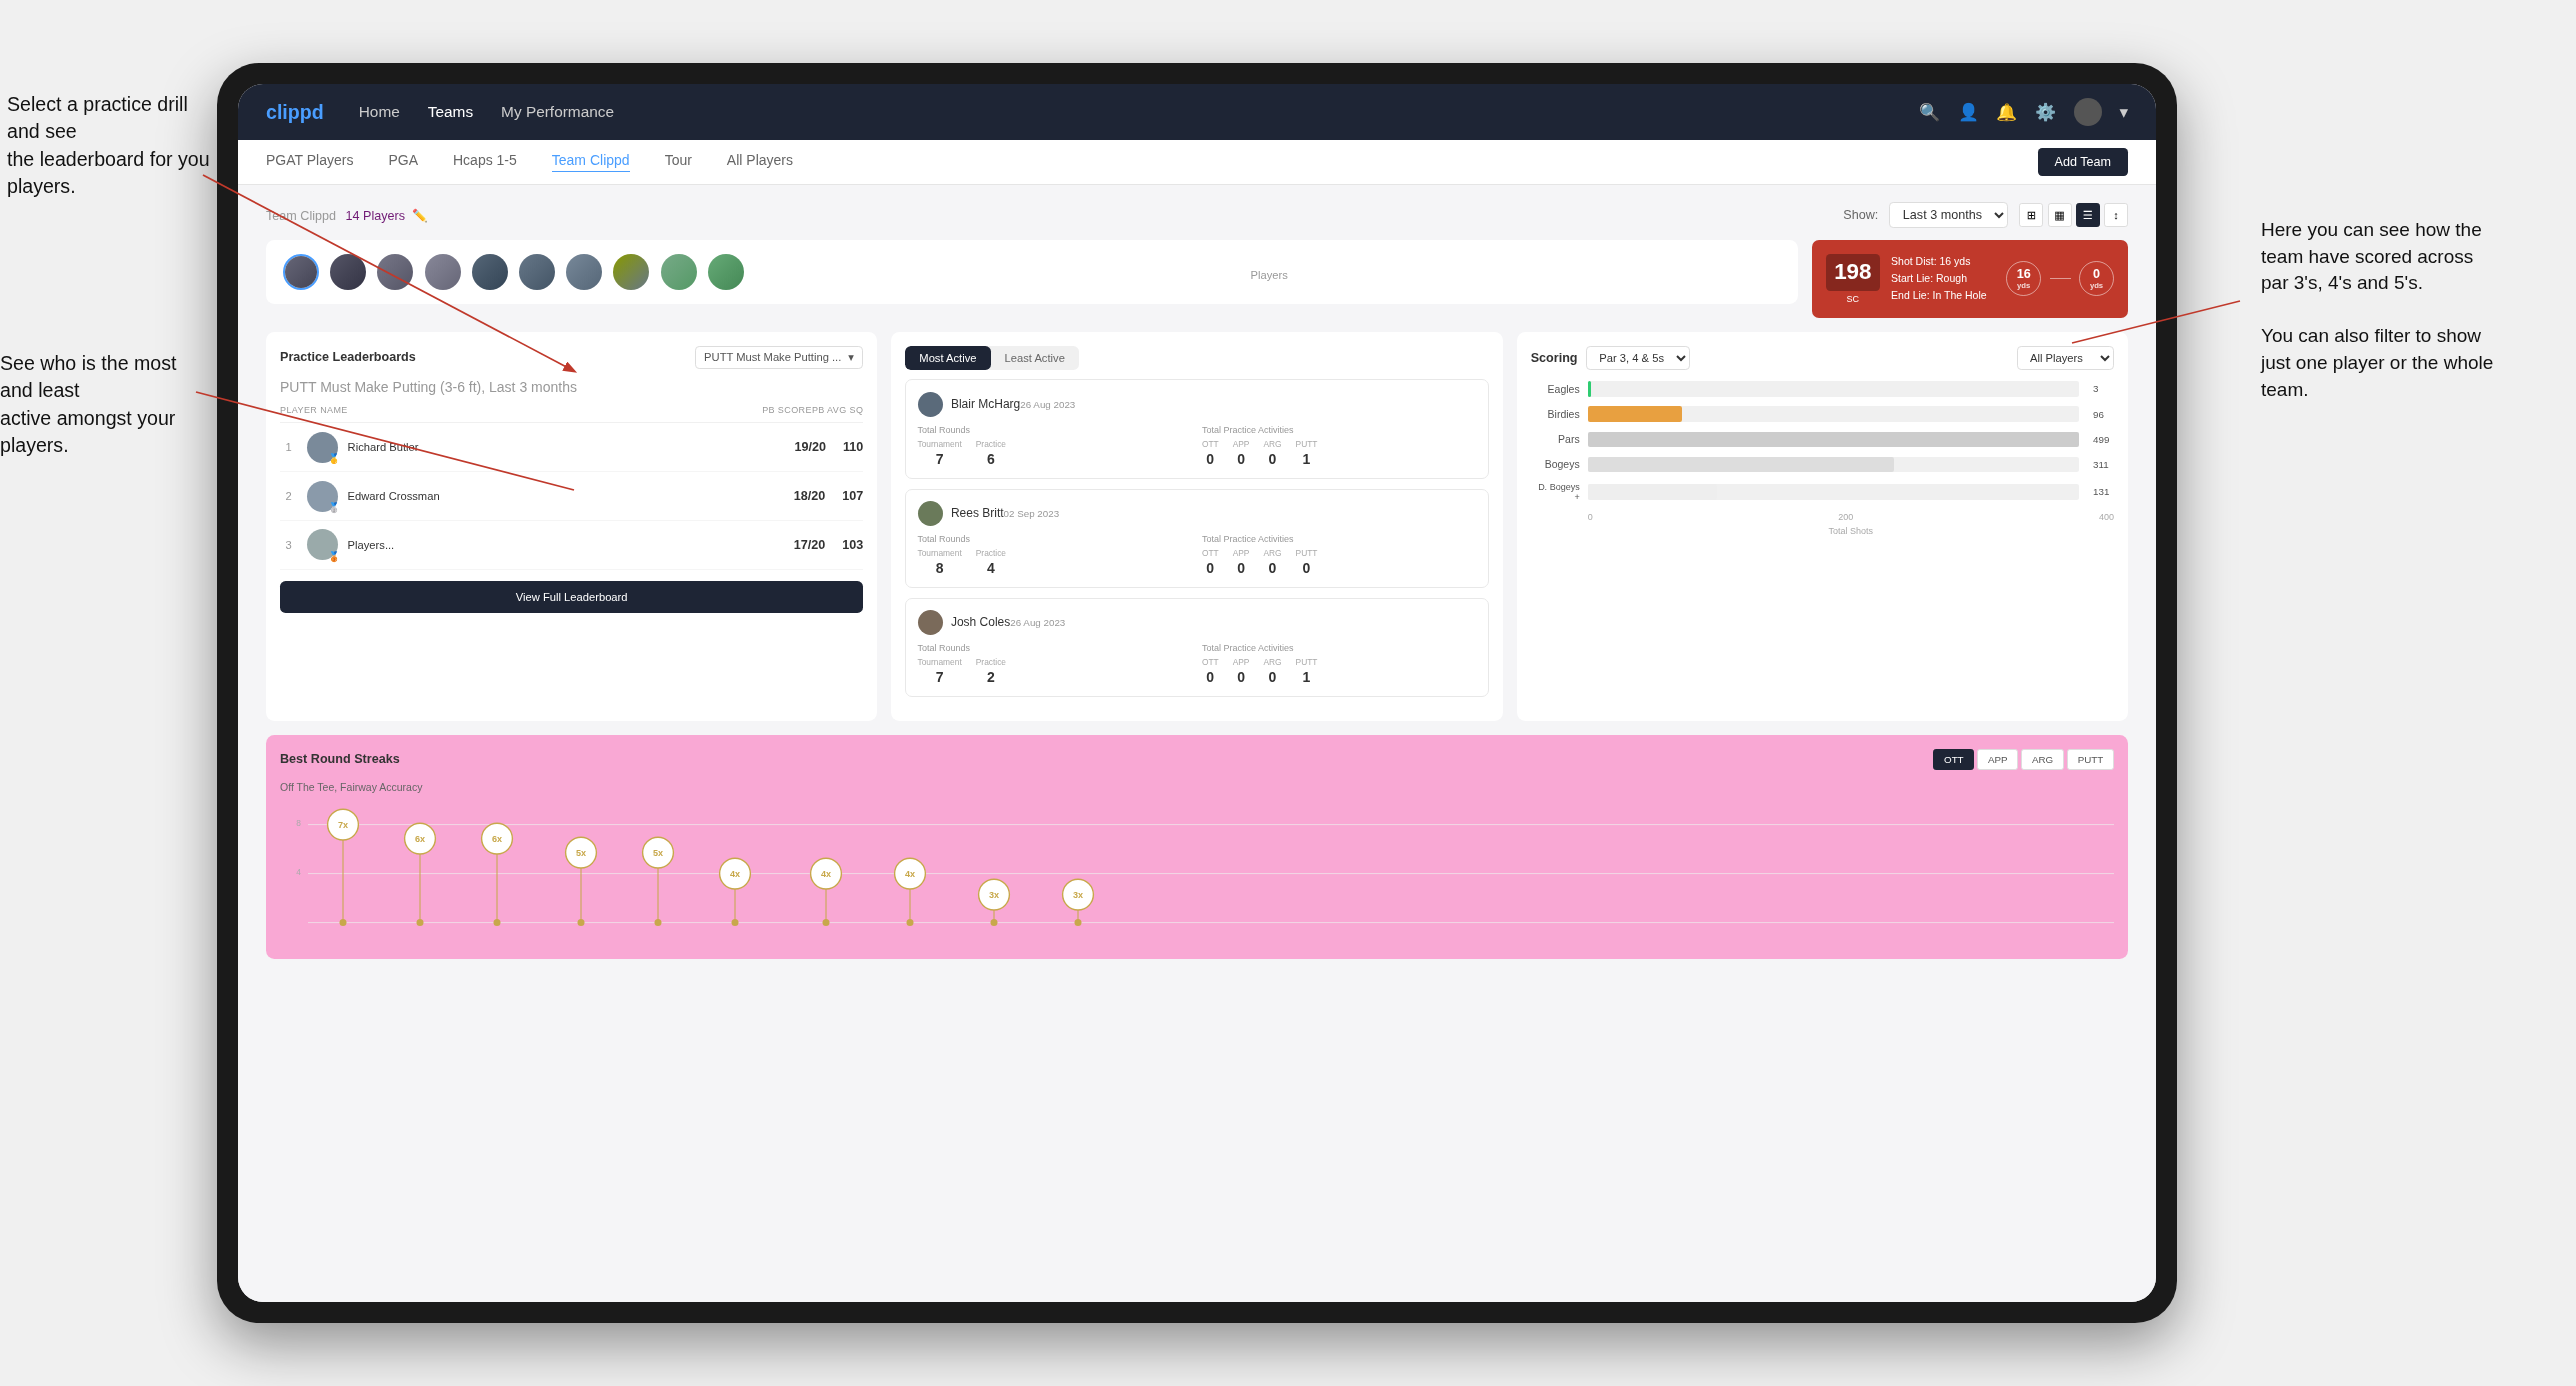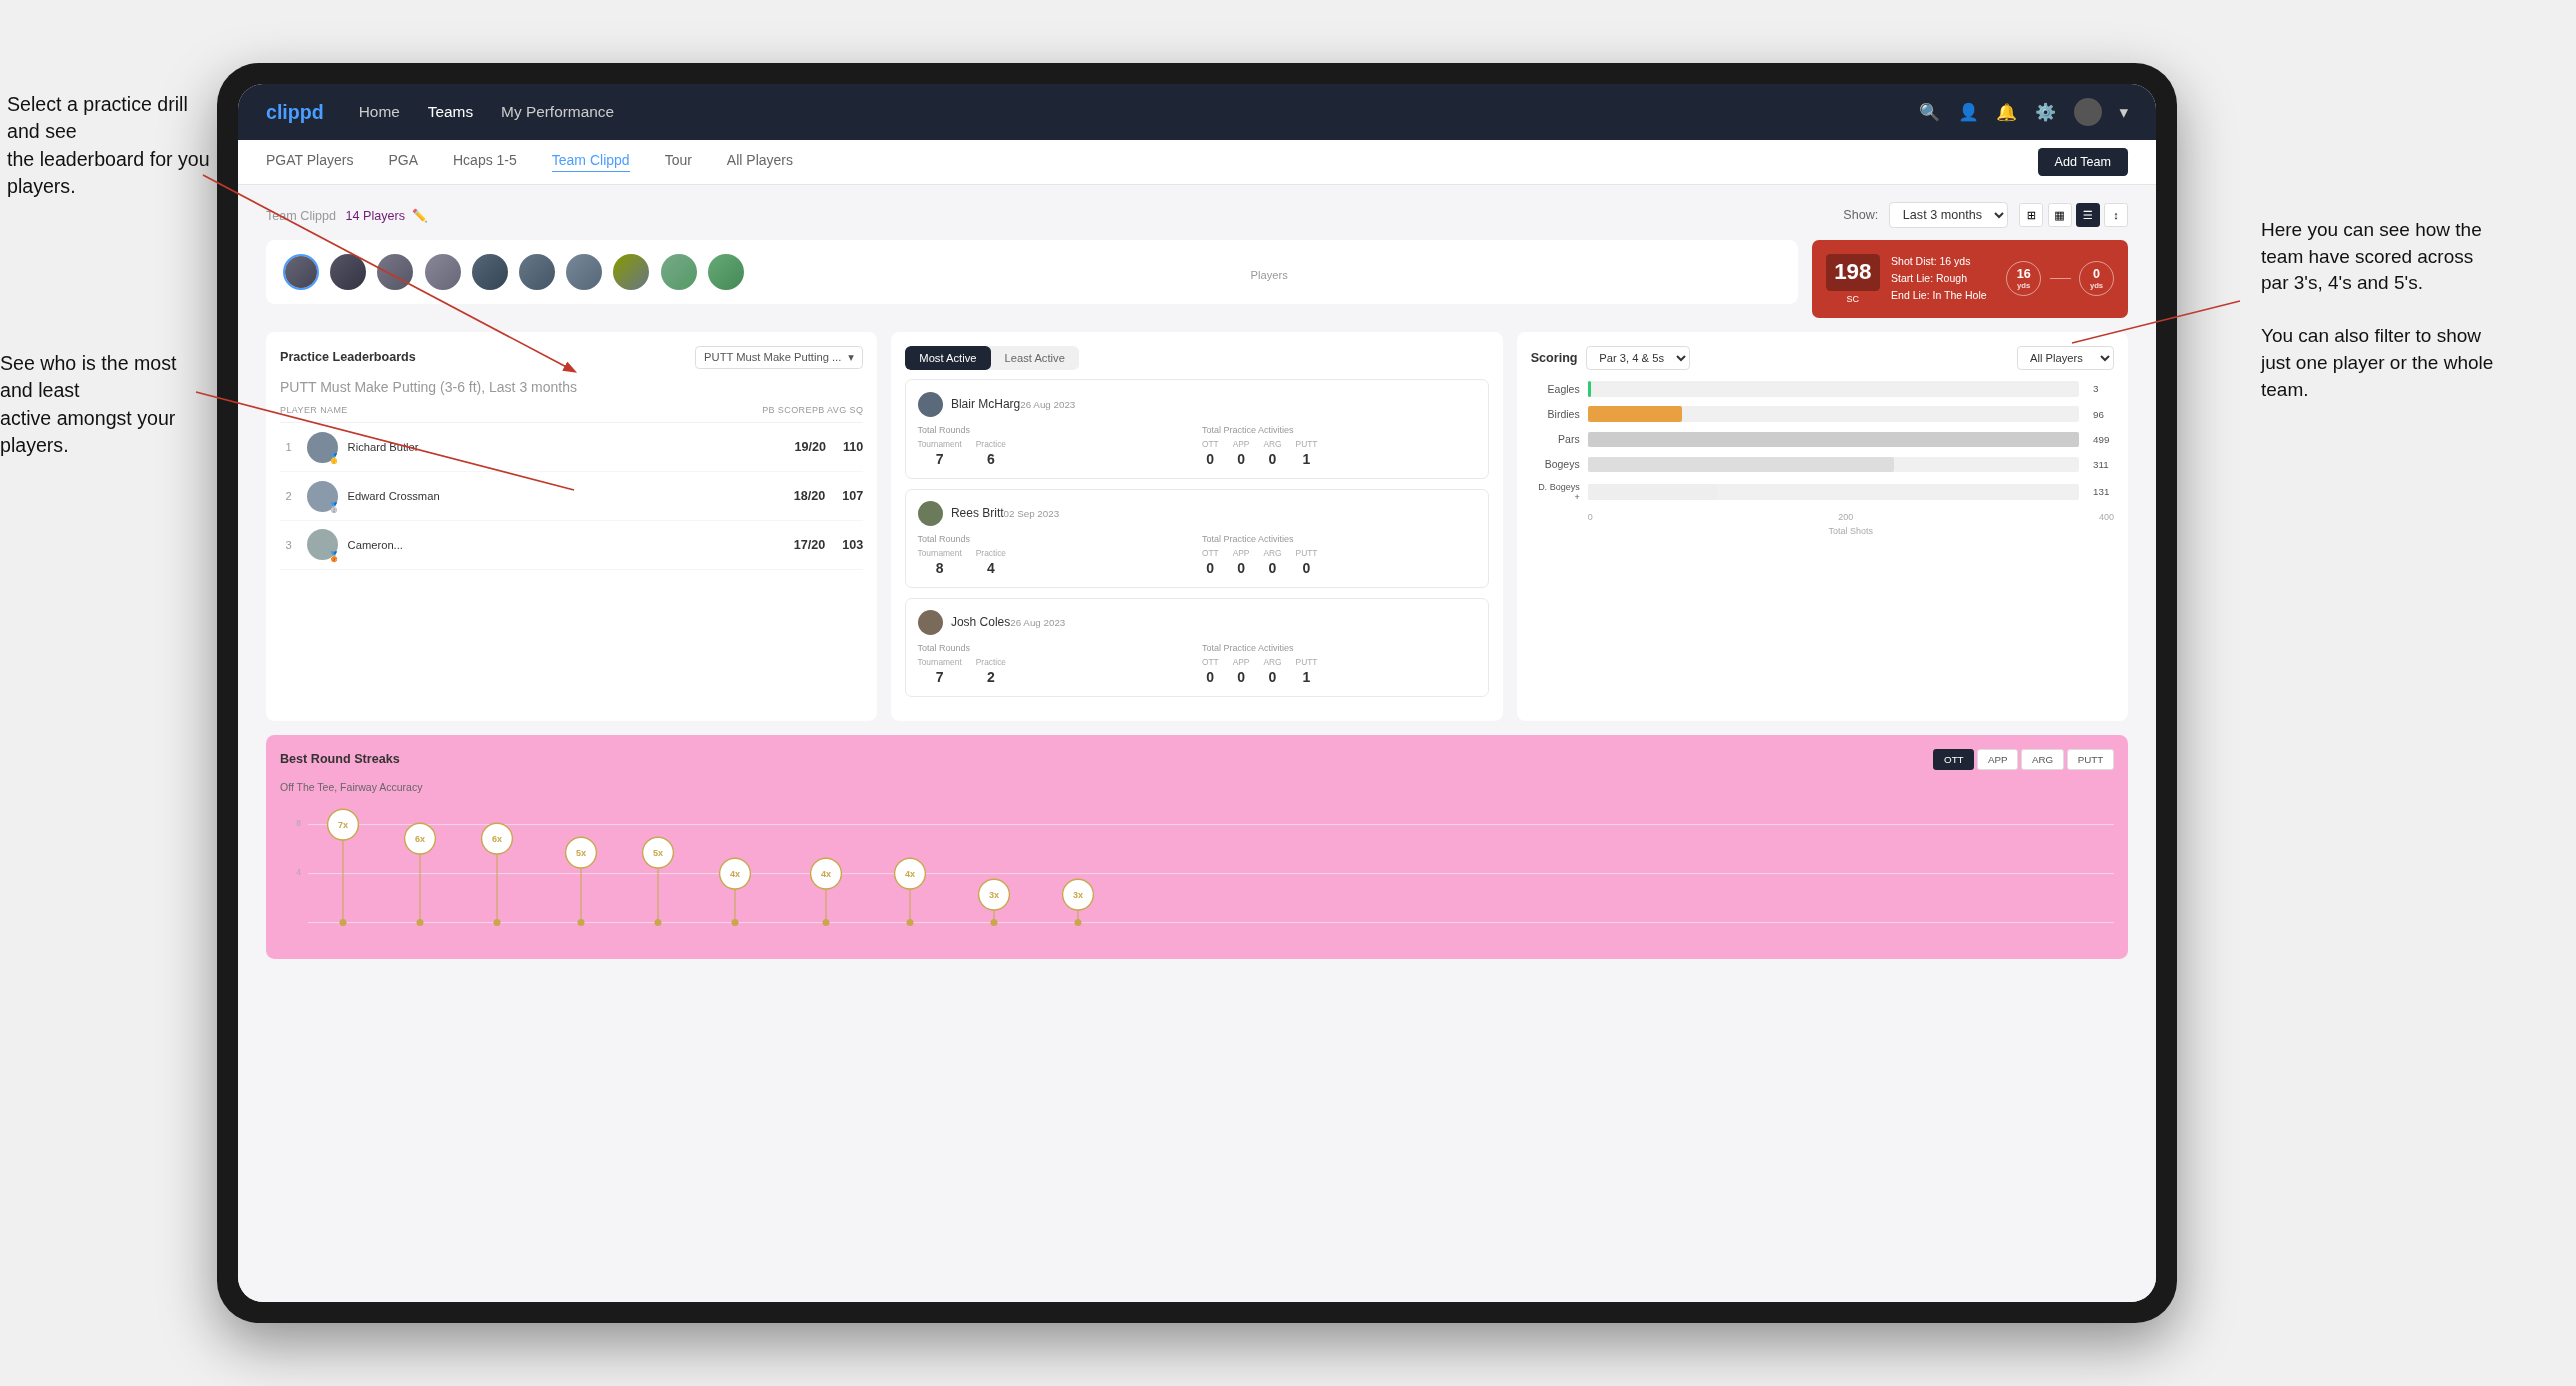--- a/index.html
+++ b/index.html
@@ -830,28 +830,29 @@
               <span class="lb-score">107</span>
             </div>
           </div>
 
           <div class="leaderboard-row">
             <span class="lb-rank">3</span>
             <div class="lb-avatar" style="background:#9aaaaa">
               <span class="lb-medal">🥉</span>
             </div>
             <div class="lb-info">
-              <div class="lb-name">Cameron...</div>
+              <div class="lb-name">Players...</div>
             </div>
             <div class="lb-scores">
               <span class="lb-score">17/20</span>
               <span class="lb-score">103</span>
             </div>
           </div>
 
+          <button class="view-leaderboard-btn">View Full Leaderboard</button>
         </div>
 
         <div class="panel">
           <div class="panel-header">
             <div class="toggle-group">
               <button class="toggle-btn active">Most Active</button>
               <button class="toggle-btn">Least Active</button>
             </div>
           </div>
 

